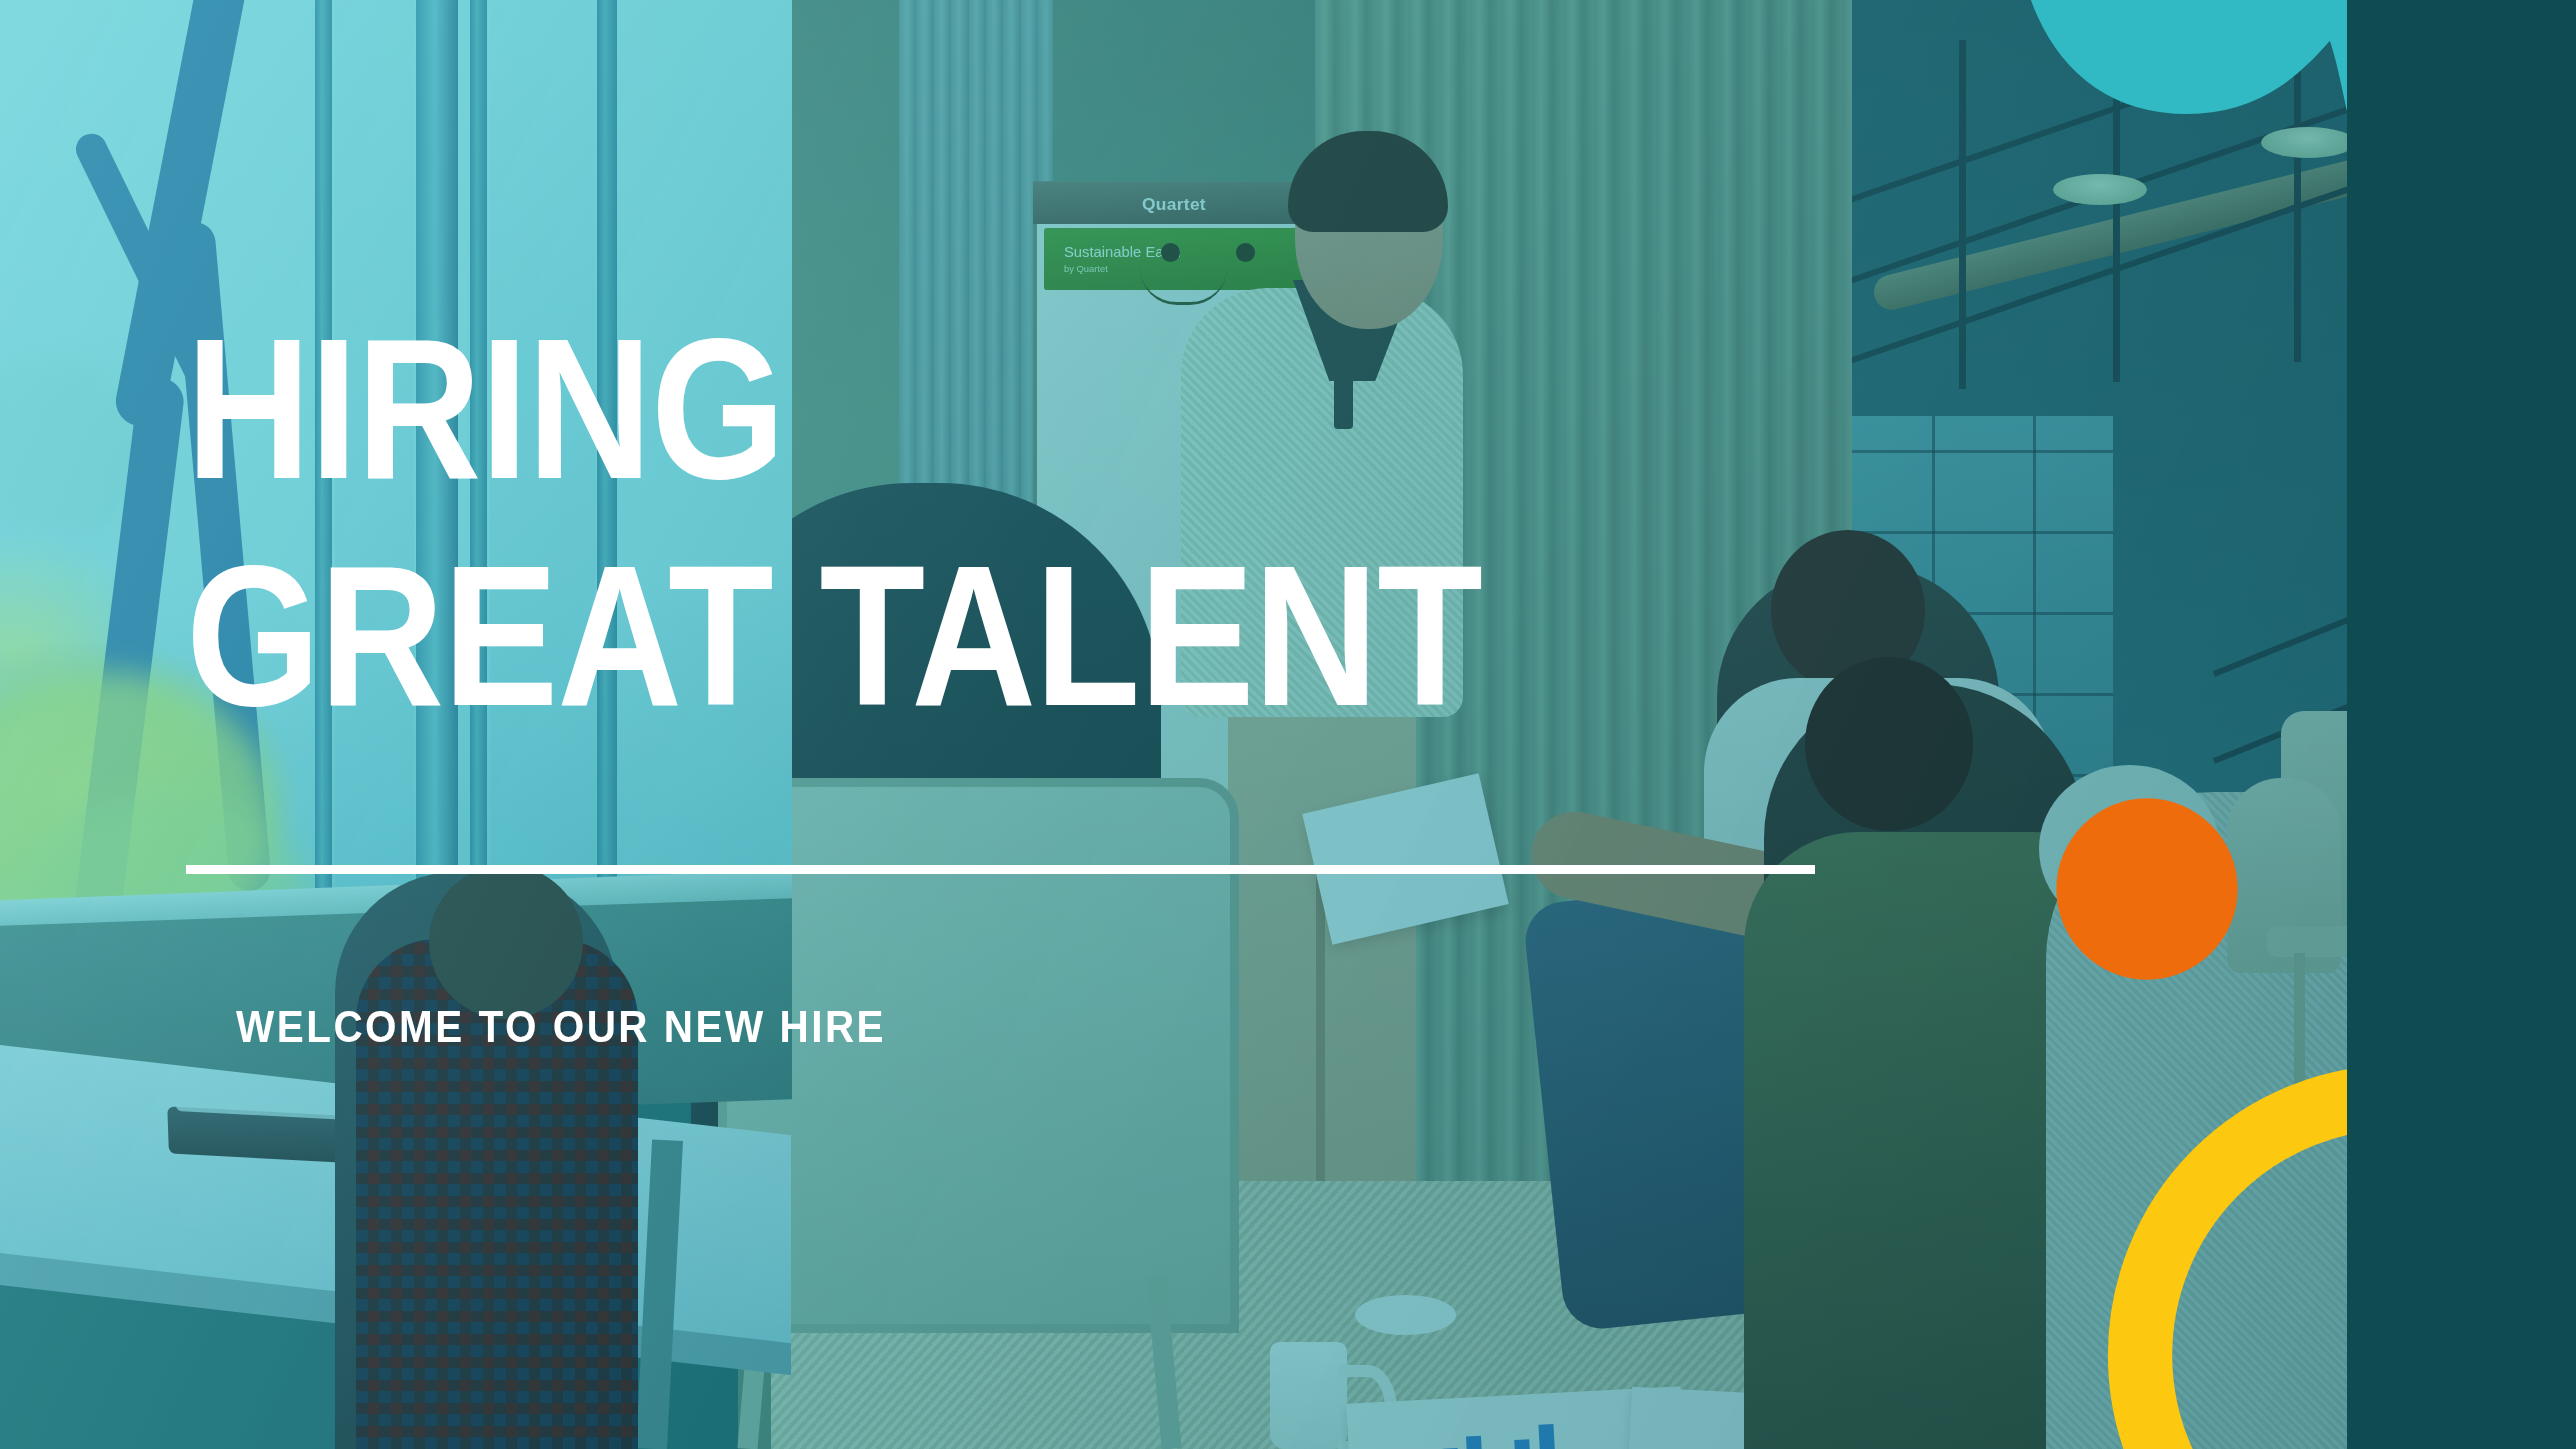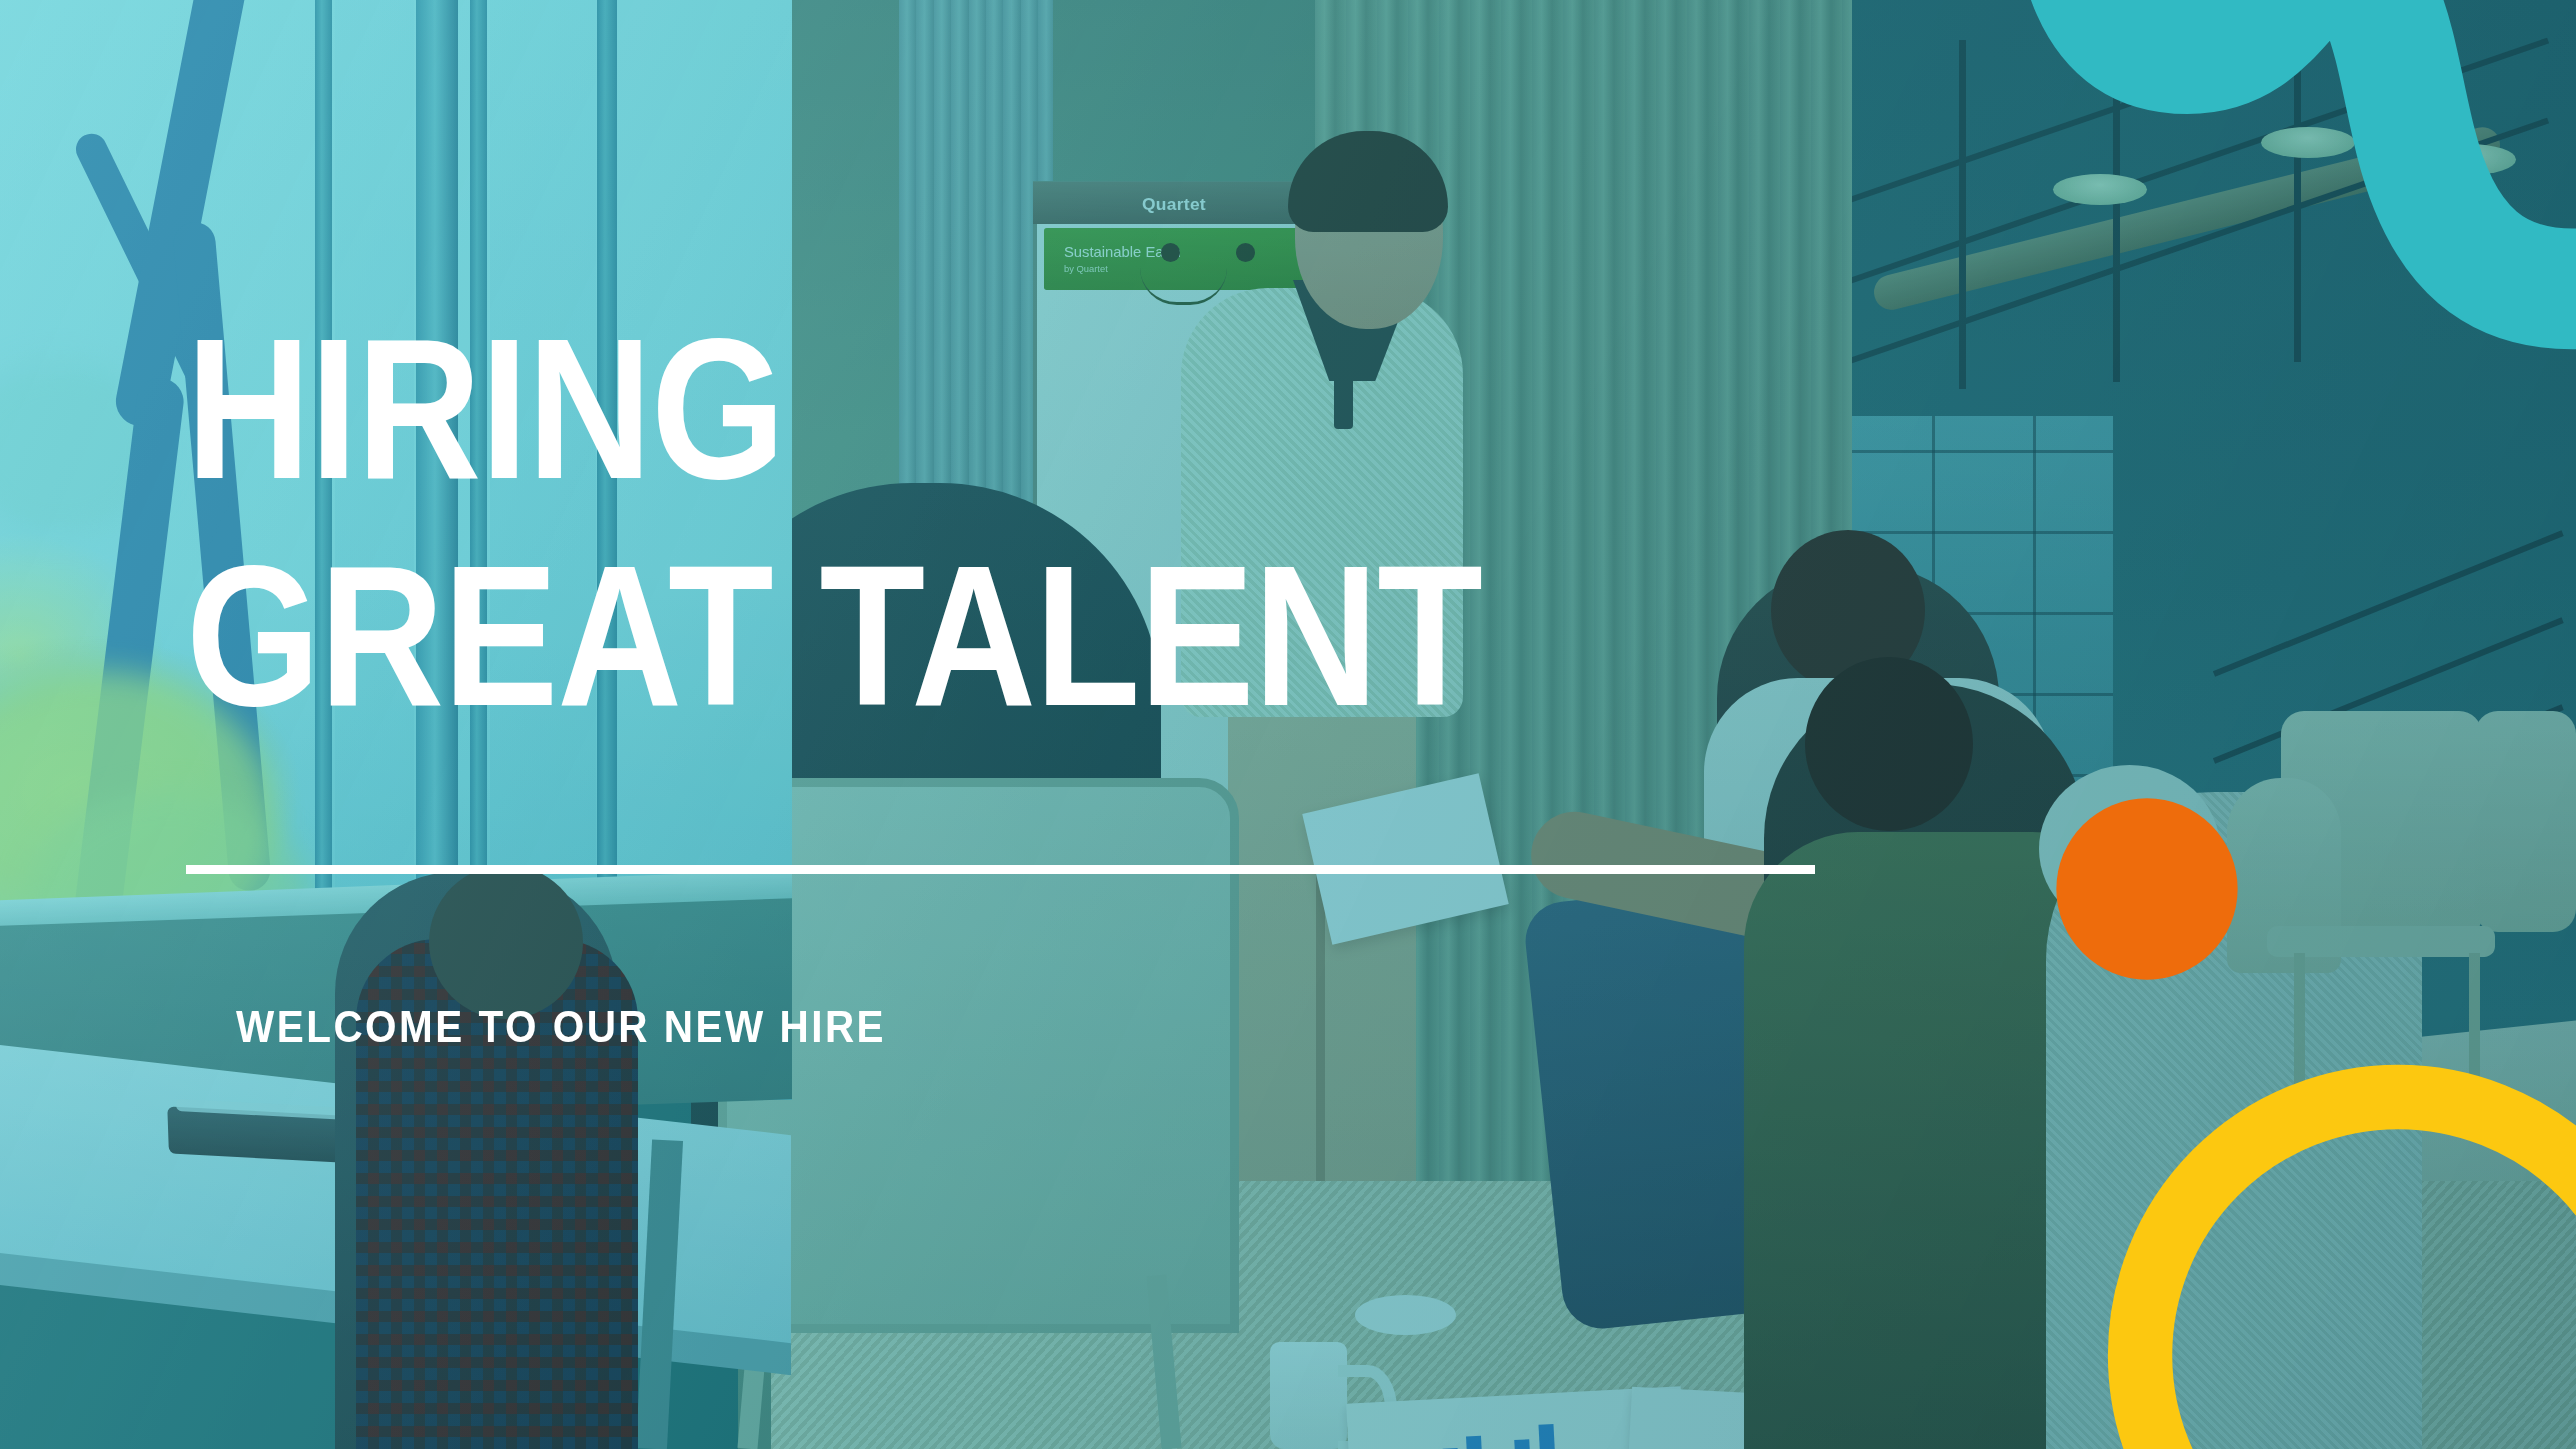--- a/index.html
+++ b/index.html
@@ -1,21 +1,21 @@
 <!DOCTYPE html>
 <html style="font-size:10.7px"><head>
 <meta charset="utf-8">
 <title>Hiring Great Talent</title>
 <style>
   html,body{margin:0;padding:0;background:#0e4c52;}
   body{font-family:"Liberation Sans",sans-serif;}
 
   .poster{
     position:relative;
-    width:2576px;height:1449px;
+    width:2347px;height:1449px;
     overflow:hidden;
     background:#1c6d72;
   }
 
   
   .photo{position:absolute;inset:0;overflow:hidden;}
 
   
   .outdoor{
     position:absolute;left:0;top:0;width:792px;height:1100px;

